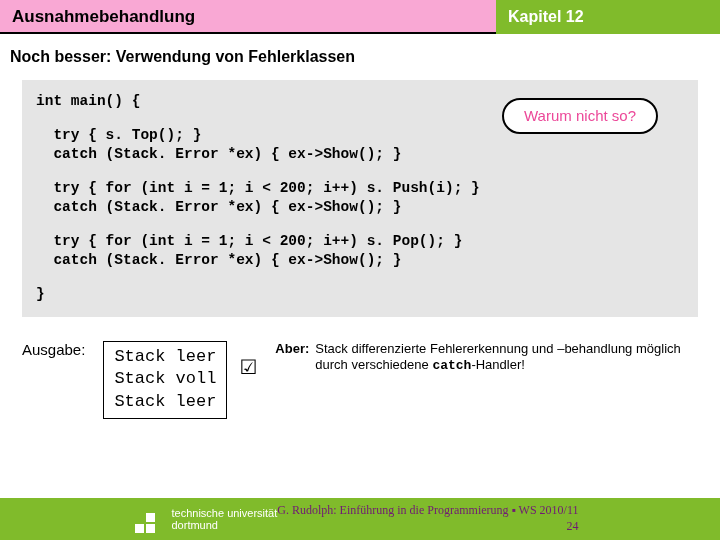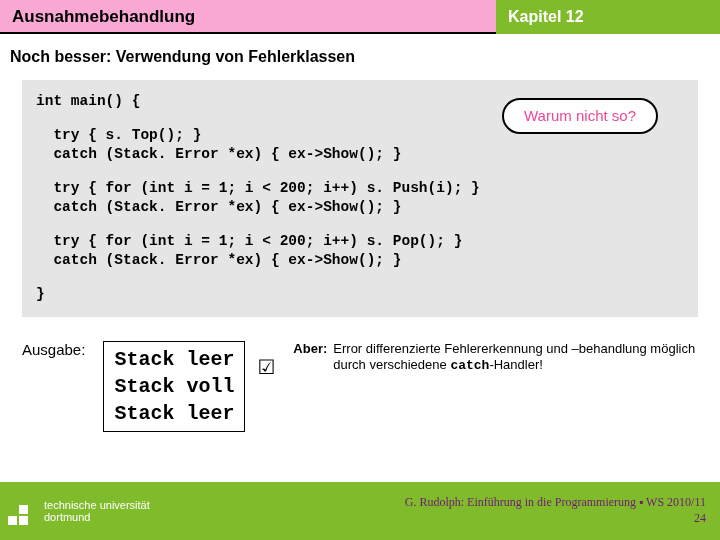--- a/index.html
+++ b/index.html
@@ -6,27 +6,27 @@
   body { font-family: Arial, Helvetica, sans-serif; width: 720px; height: 540px; background: #fff; position: relative; overflow: hidden; }
   .header { display: flex; height: 34px; }
   .header-left { flex: 1; background: #f9a8d4; color: #000; font-size: 17px; font-weight: bold; padding: 7px 12px; border-bottom: 2px solid #000; }
   .header-right { width: 224px; background: #80bb2b; color: #fff; font-size: 16px; font-weight: bold; padding: 8px 12px; }
   .subtitle { font-size: 16px; font-weight: bold; padding: 14px 22px 10px 10px; }
   .codebox { background: #e5e5e5; margin: 4px 22px 0 22px; padding: 12px 14px; font-family: "Courier New", monospace; font-size: 14.5px; font-weight: bold; line-height: 1.35; position: relative; }
   .codebox .block { margin-top: 14px; }
   .callout { position: absolute; right: 40px; top: 18px; background: #fff; border: 2px solid #000; border-radius: 50px; padding: 6px 20px; font-family: Arial, sans-serif; font-size: 15px; font-weight: normal; color: #ec4899; }
   .lower { display: flex; padding: 24px 22px 0 22px; gap: 18px; align-items: flex-start; }
   .ausgabe-label { font-size: 15px; font-weight: normal; padding-top: 0; }
-  .ausgabe-box { border: 1.5px solid #000; padding: 4px 10px; font-family: "Courier New", monospace; font-size: 20px; font-weight: bold; line-height: 1.35; }
+  .ausgabe-box { border: 1.5px solid #000; padding: 4px 10px; font-family: "Courier New", monospace; font-size: 17px; font-weight: normal; line-height: 1.35; }
   .check { font-size: 20px; padding-top: 14px; margin-left: -6px; }
   .aber-wrap { display: flex; gap: 6px; flex: 1; font-size: 13px; line-height: 1.3; padding-top: 0; }
   .aber-label { font-weight: bold; }
   .aber-text { }
   .mono { font-family: "Courier New", monospace; font-weight: bold; }
-  .footer { position: absolute; bottom: 0; left: 0; right: 0; height: 58px; background: #80bb2b; display: flex; align-items: center; justify-content: space-between; padding: 0 14px 0 8px; }
+  .footer { position: absolute; bottom: 0; left: 0; right: 0; height: 42px; background: #80bb2b; display: flex; align-items: center; justify-content: center; padding: 0 14px 0 8px; }
   .logo { display: flex; align-items: center; gap: 8px; color: #fff; }
   .logo-mark { width: 28px; height: 28px; position: relative; }
   .logo-mark .sq { position: absolute; width: 9px; height: 9px; background: #fff; }
   .logo-mark .s1 { left: 0; bottom: 0; }
   .logo-mark .s2 { left: 11px; bottom: 0; }
   .logo-mark .s3 { left: 11px; bottom: 11px; }
   .logo-text { font-size: 11px; line-height: 1.1; }
   .footer-right { color: #701a75; font-size: 12px; text-align: right; line-height: 1.3; font-family: Liberation Serif, serif; }
 </style>
 </head>
@@ -61,21 +61,21 @@
   <div class="ausgabe-label">Ausgabe:</div>
   <div class="ausgabe-box">
     <div>Stack leer</div>
     <div>Stack voll</div>
     <div>Stack leer</div>
   </div>
   <div class="check">☑</div>
   <div class="aber-wrap">
     <div class="aber-label">Aber:</div>
     <div class="aber-text">
-      <span>Error differenzierte Fehlererkennung und –behandlung möglich durch verschiedene </span><span class="mono">catch</span><span>-Handler!</span>
+      <span>Stack differenzierte Fehlererkennung und –behandlung möglich durch verschiedene </span><span class="mono">catch</span><span>-Handler!</span>
     </div>
   </div>
 </div>
 
 <div class="footer">
   <div class="logo">
     <div class="logo-mark">
       <div class="sq s1"></div>
         <div class="sq s2"></div>
         <div class="sq s3"></div>

